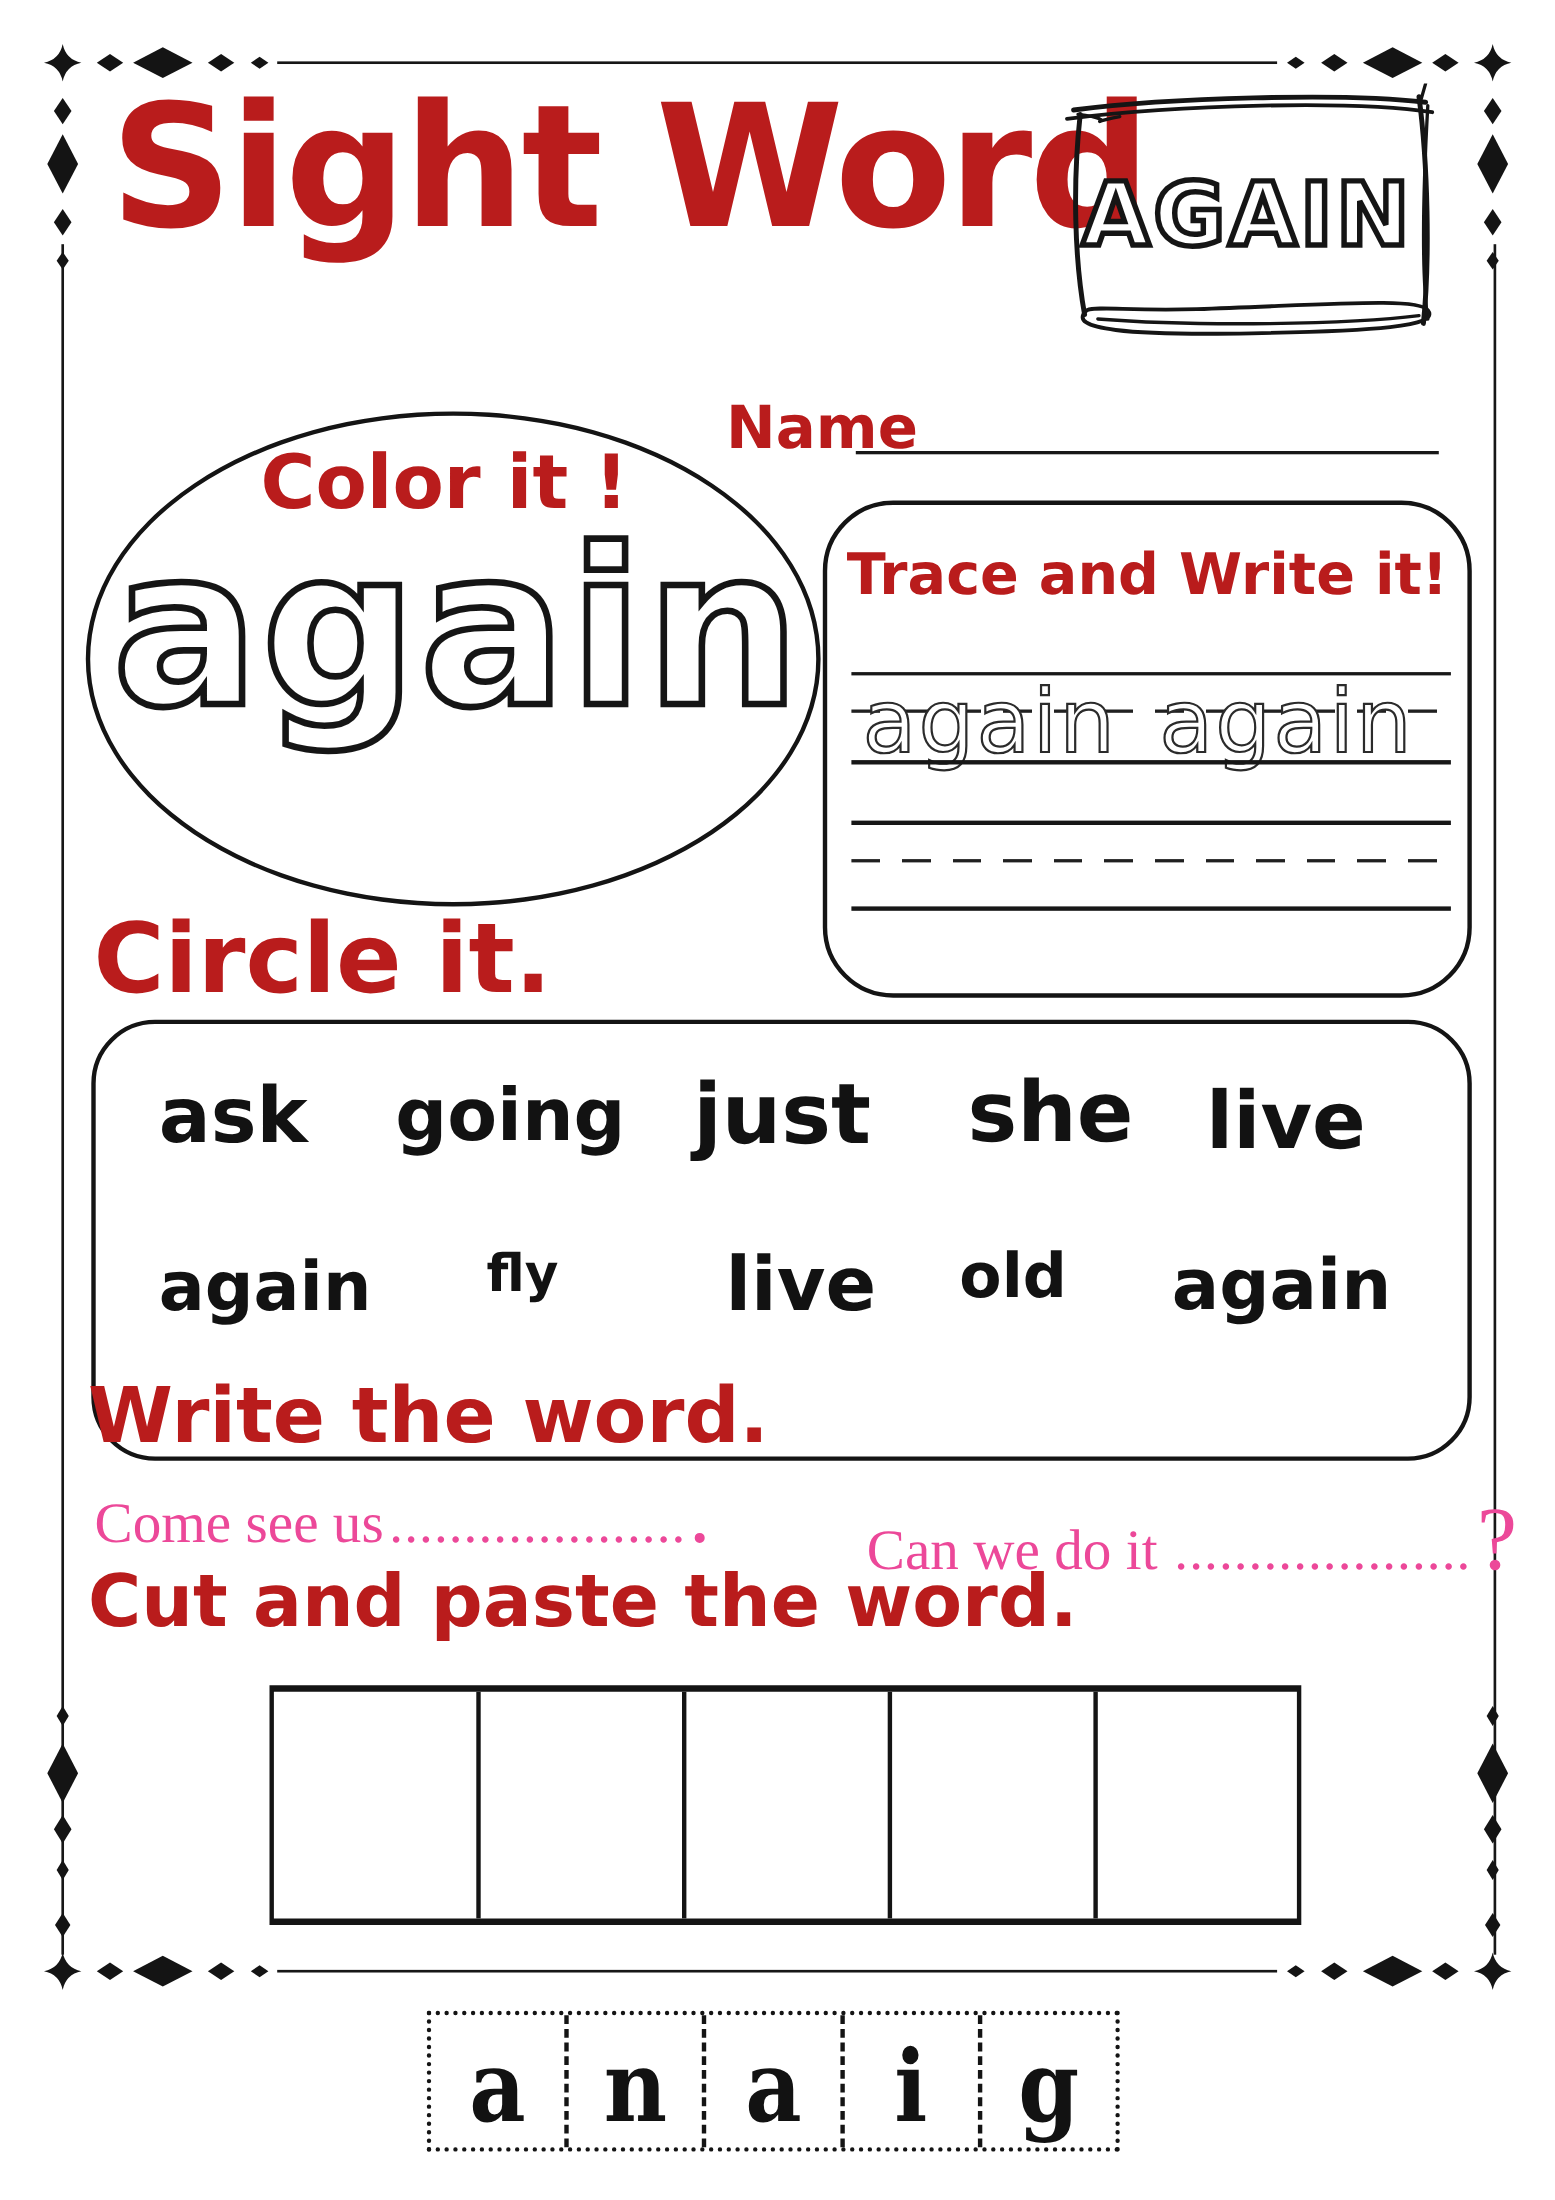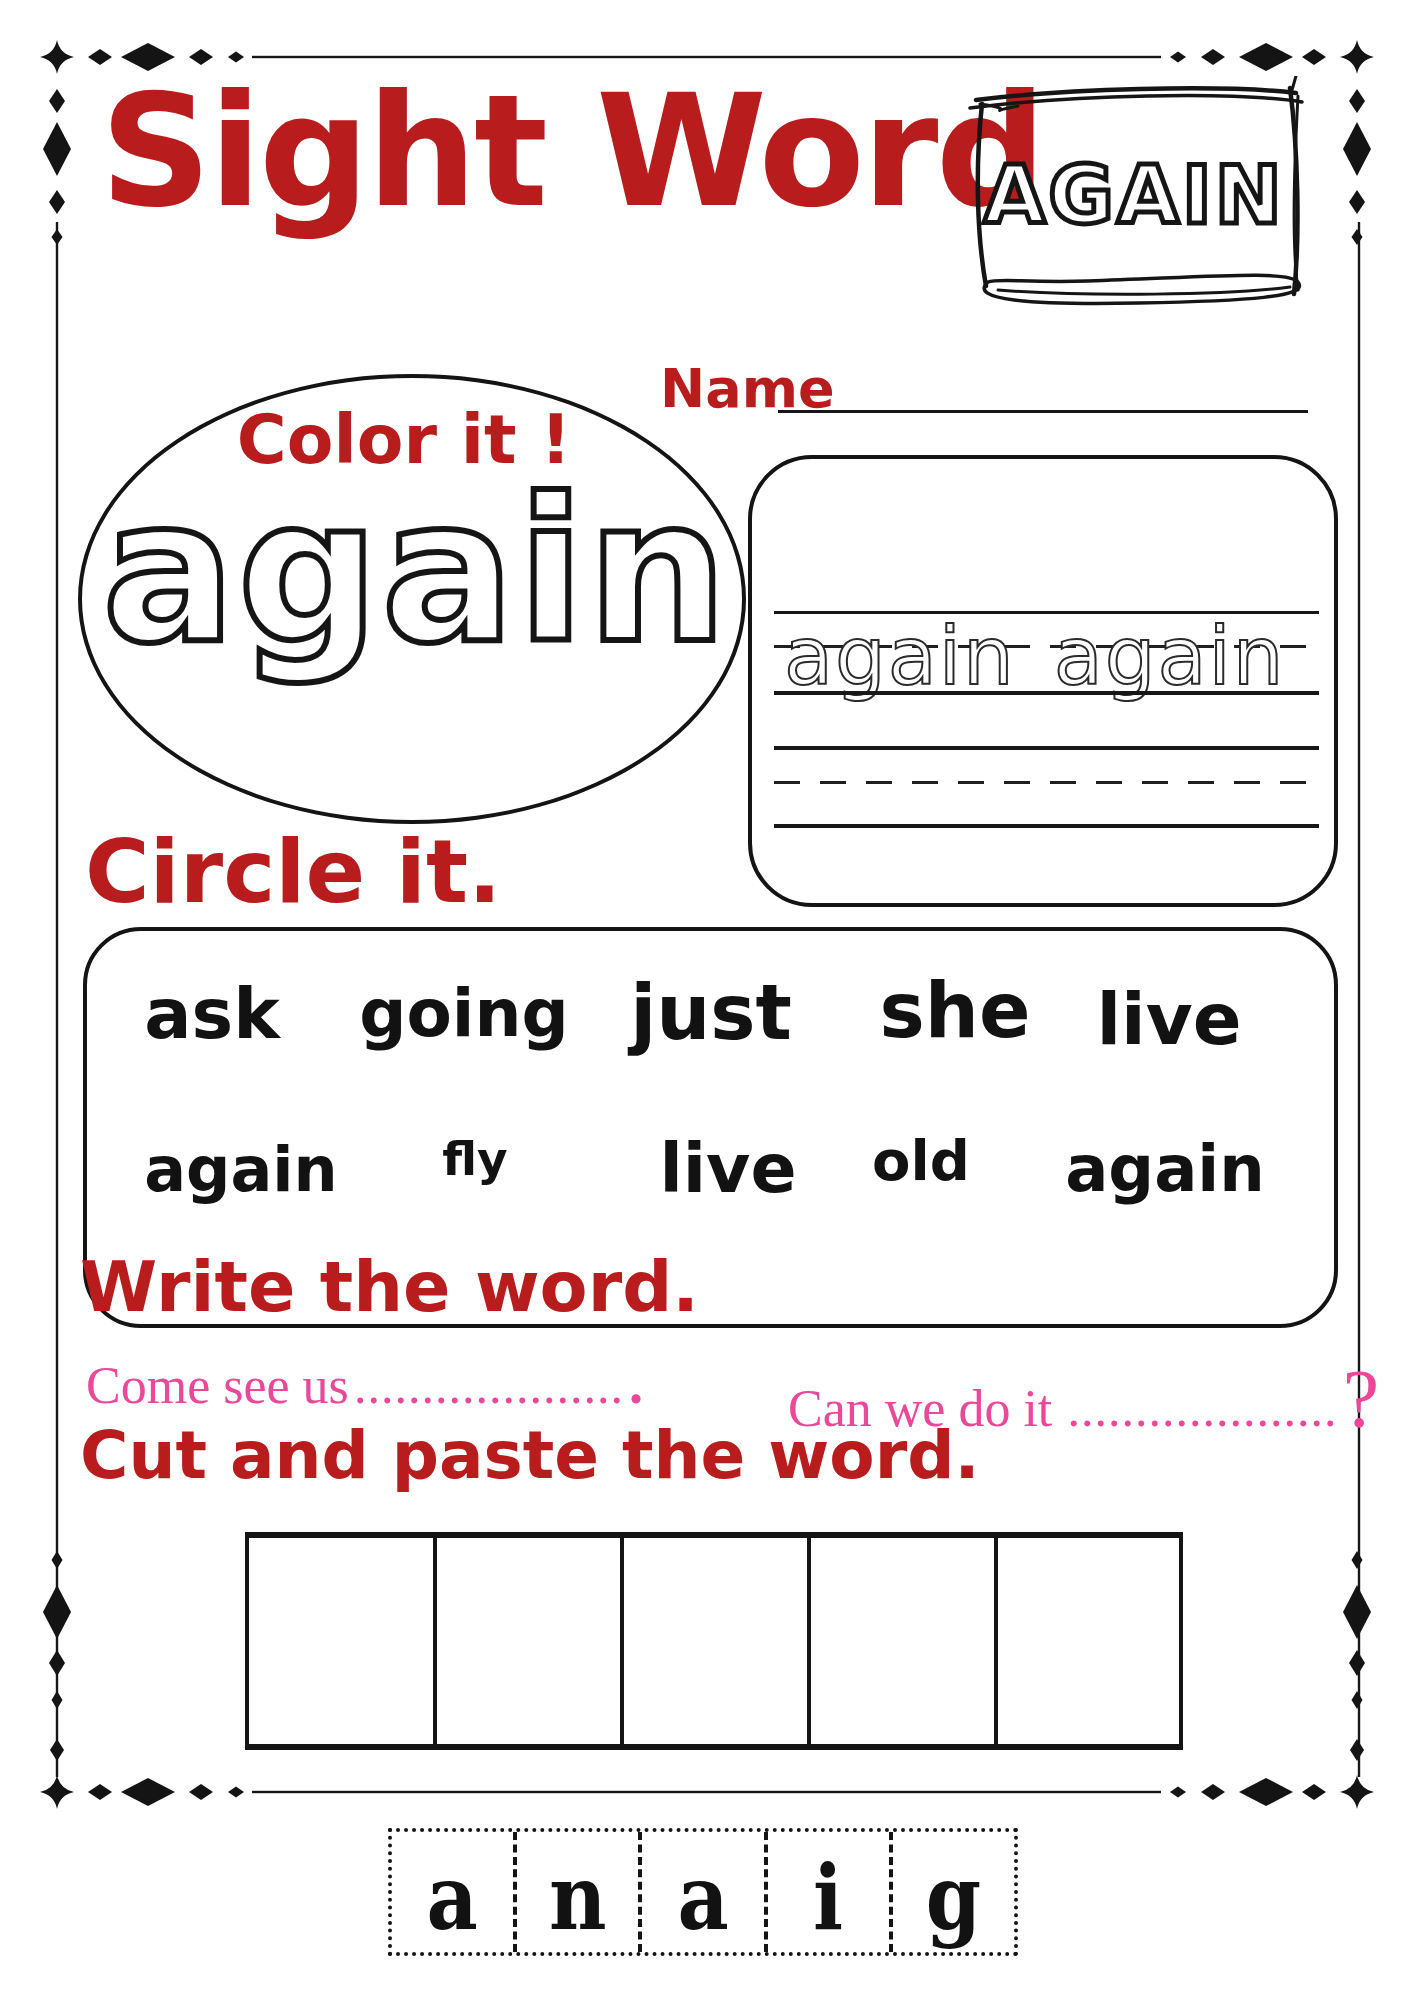--- a/index.html
+++ b/index.html
@@ -128,20 +128,21 @@
 <div class="abs outline-badge" style="left:1134px;top:156px;transform:translateX(-50%);font-size:80px;">AGAIN</div>
 
 <div class="abs hd" style="left:660px;top:362px;font-size:54px;">Name</div>
 <div class="line" style="left:778px;top:410px;width:530px;height:3px;"></div>
 
 <div class="oval" style="left:78px;top:374px;width:660px;height:442px;"></div>
 <div class="abs hd" style="left:404px;top:406px;transform:translateX(-50%);font-size:68px;">Color it !</div>
 <div class="abs outline-big" style="left:102px;top:473px;font-size:198px;">again</div>
 
 <div class="roundbox" style="left:748px;top:455px;width:590px;height:452px;border-radius:64px;box-sizing:border-box;">
+  <div class="abs hd" style="left:50%;top:38px;transform:translateX(-50%);font-size:52px;white-space:nowrap;">Trace and Write it!</div>
   <div class="line" style="left:22px;top:152px;width:545px;height:3px;"></div>
   <div class="dashline" style="left:22px;top:186px;width:545px;"></div>
   <div class="abs" style="left:32px;top:158px;z-index:2;">
     <span class="trace-word" style="font-size:80px;">again</span><span style="display:inline-block;width:38px;"></span><span class="trace-word" style="font-size:80px;">again</span>
   </div>
   <div class="line" style="left:22px;top:232px;width:545px;height:3.5px;z-index:3;"></div>
   <div class="line" style="left:22px;top:287px;width:545px;height:3.5px;"></div>
   <div class="dashline" style="left:22px;top:322px;width:545px;"></div>
   <div class="line" style="left:22px;top:365px;width:545px;height:3.5px;"></div>
 </div>

